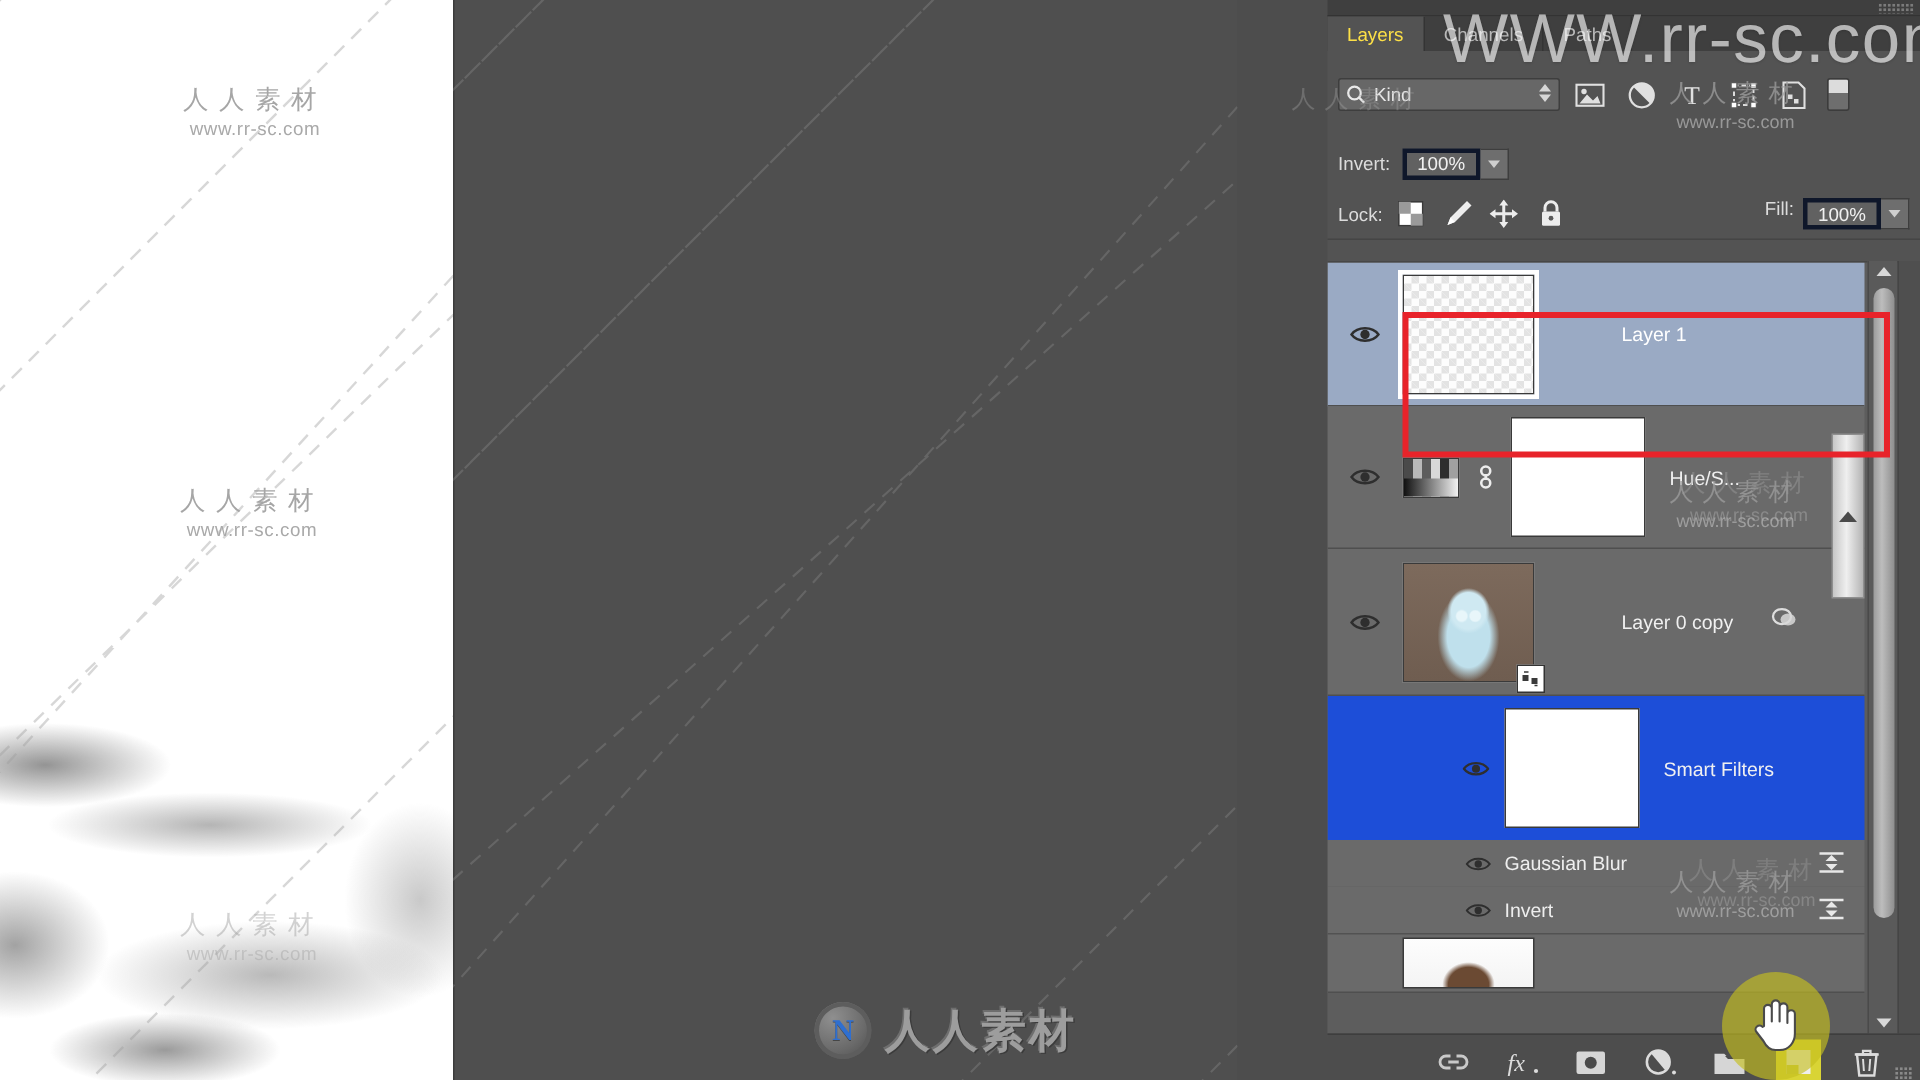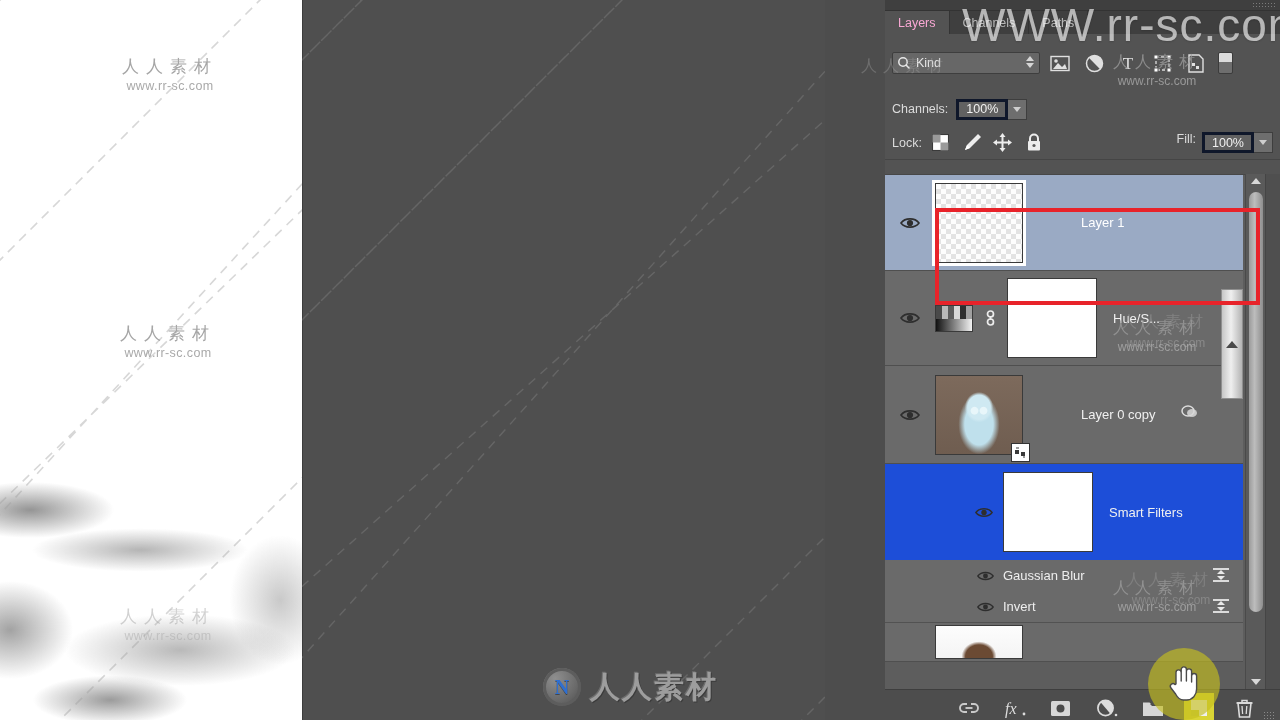--- a/index.html
+++ b/index.html
@@ -94,21 +94,21 @@
 
   .tabbar {
     position: absolute; left: 0; top: 11px; width: 395px; height: 23px;
     background: #3f3f3f; display: flex; align-items: stretch;
   }
   .tab {
     display: flex; align-items: center; padding: 0 13px;
     font-size: 12.5px; color: #b9b9b9; cursor: default;
     border-right: 1px solid #343434;
   }
-  .tab.active { background: #535353; color: #f9a8d4; }
+  .tab.active { background: #535353; color: #fde047; }
 
   .panel-body {
     position: absolute; left: 0; top: 34px; width: 395px; height: 658px;
     background: #535353;
   }
 
   
   .filter-row {
     position: absolute; left: 0; top: 13px; width: 395px; height: 32px;
     display: flex; align-items: center; padding: 0 7px; gap: 6px;
@@ -428,21 +428,21 @@
         <div class="ficon">
           <svg width="18" height="19" viewBox="0 0 18 19">
             <path d="M2 1 H12 L16 5 V18 H2 Z" fill="none" stroke="#e0e0e0" stroke-width="1.4"></path>
             <path d="M5 9 h3 v3 h-3 Z M9 12 h3 v3 h-3 Z" fill="#e0e0e0"></path>
           </svg>
         </div>
         <div class="toggle-sw"></div>
       </div>
 
       <div class="blend-row">
-        <span class="mini-label">Channels:</span>
+        <span class="mini-label">Invert:</span>
         <span style="display:flex;">
           <span class="num-field">100%</span>
           <span class="num-drop">
               <i></i>
             </span>
         </span>
       </div>
 
       <div class="lock-row">
         <span class="mini-label">Lock:</span>

